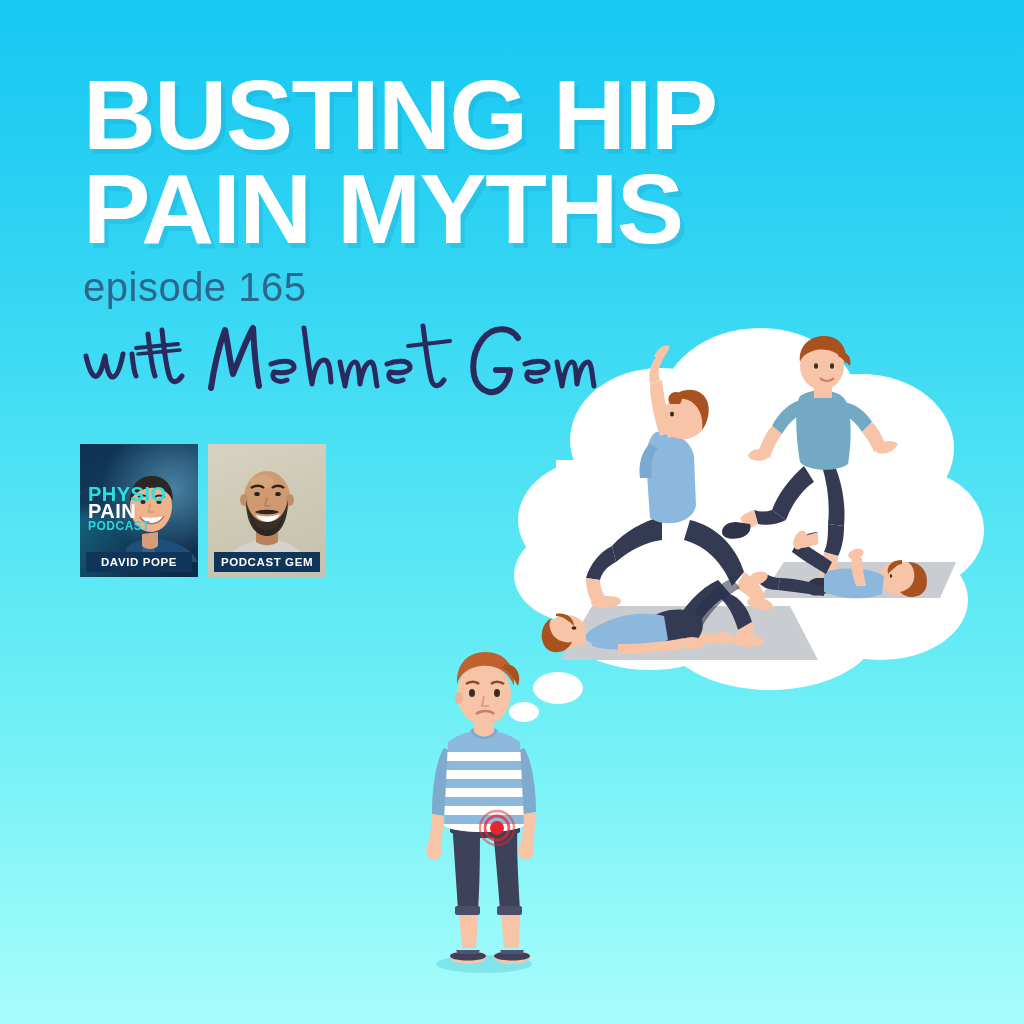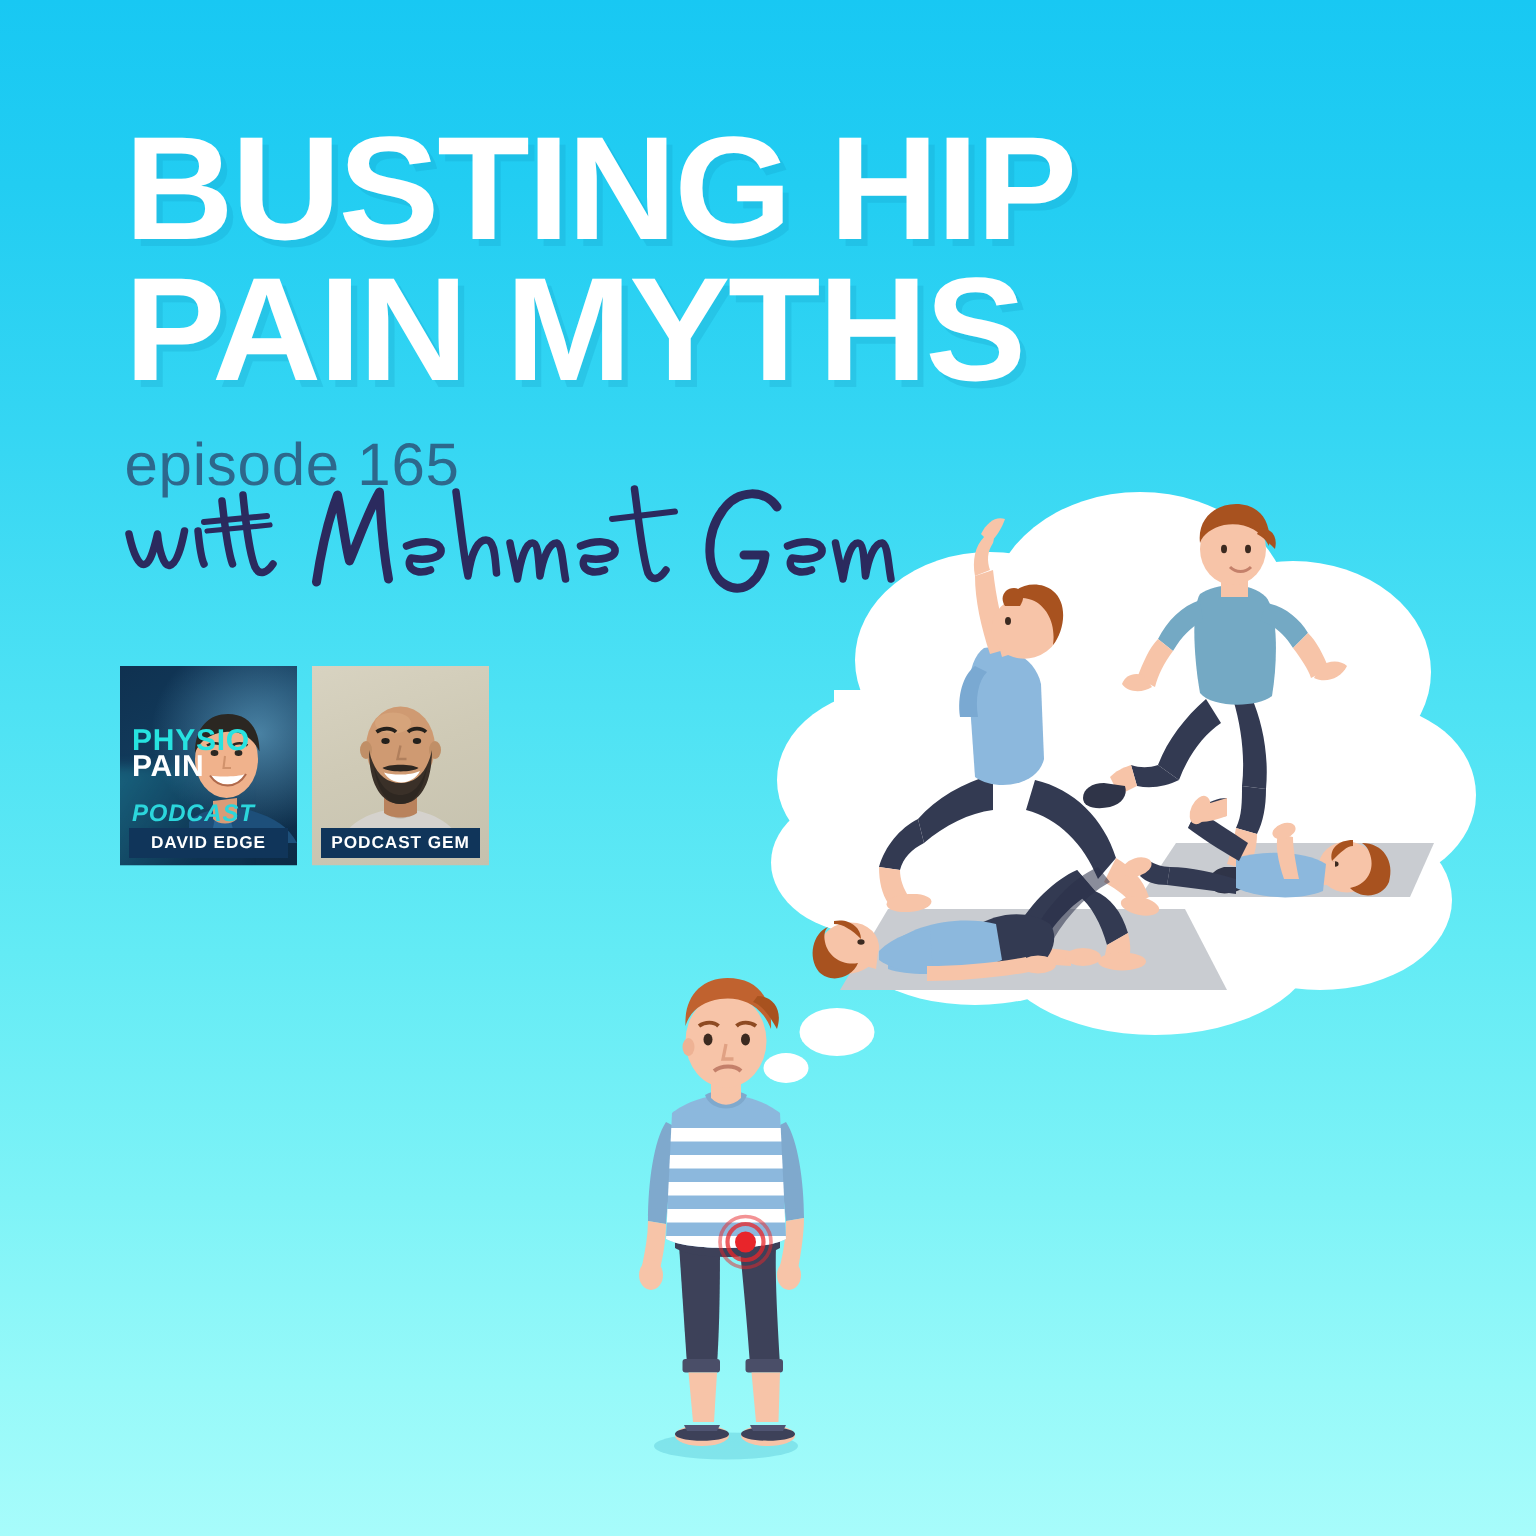--- a/index.html
+++ b/index.html
@@ -22,41 +22,41 @@
         #96f9f9 90%,
         #a7fcfb 100%);
     font-family: "Liberation Sans", sans-serif;
     -webkit-font-smoothing: antialiased;
   }
 
   
   .title-block {
     position: absolute;
     left: 83px;
-    top: 80px;
+    top: 70px;
     width: 640px;
   }
   .title-line {
     font-family: "Liberation Sans", sans-serif;
     font-weight: bold;
     font-size: 98px;
     line-height: 0.92;
     letter-spacing: -1.5px;
     color: #ffffff;
     text-transform: uppercase;
     transform: scaleX(1.03);
     transform-origin: left center;
     text-shadow: 4px 5px 0 rgba(20,150,190,0.22);
     white-space: nowrap;
   }
   .title-line.l2 {
     margin-top: 4px;
   }
   .episode {
-    margin-top: 26px;
+    margin-top: 13px;
     font-size: 40px;
     line-height: 1;
     color: #2d5f84;
     font-weight: normal;
     letter-spacing: 0.5px;
     opacity: 0.92;
   }
   .guest-script {
     position: absolute;
     left: 78px;
@@ -107,26 +107,25 @@
   }
   .pope-logo .w2 {
     display:block;
     font-weight: bold;
     font-size: 20px;
     letter-spacing: 0.5px;
     color: #ffffff;
   }
   .pope-logo .w3 {
     display:block;
-    font-style: italic;
     font-weight: bold;
-    font-size: 16px;
+    font-size: 12px;
     letter-spacing: 0.5px;
     color: #2bd6dc;
-    margin-top: 16px;
+    margin-top: 1px;
   }
   
   .face-svg { position:absolute; inset:0; }
 
   
   .hs-gem-bg {
     position:absolute; inset:0;
     background: linear-gradient(160deg, #d8d3c1 0%, #cfcab6 45%, #c5c1ae 100%);
   }
 
@@ -231,21 +230,21 @@
 
         <path d="M70 60 L69 68 L74 68" stroke="#d1926c" stroke-width="1.4" fill="none"></path>
       </svg>
 
       <div class="pope-logo">
         <span class="w1">PHYSIO</span>
         <span class="w2">PAIN</span>
         <span class="w3">PODCAST</span>
       </div>
 
-      <div class="hs-name">DAVID EDGE</div>
+      <div class="hs-name">DAVID POPE</div>
     </div>
 
     <div class="headshot">
       <div class="hs-gem-bg"></div>
 
       <svg class="face-svg" viewBox="0 0 118 118">
 
         <path d="M18 118 C24 104, 40 96, 59 95 C78 96, 94 104, 100 118 Z" fill="#d5d2cd"></path>
         <path d="M48 95 C52 104, 66 104, 70 95 L66 93 L52 93 Z" fill="#c2beb8"></path>
 

